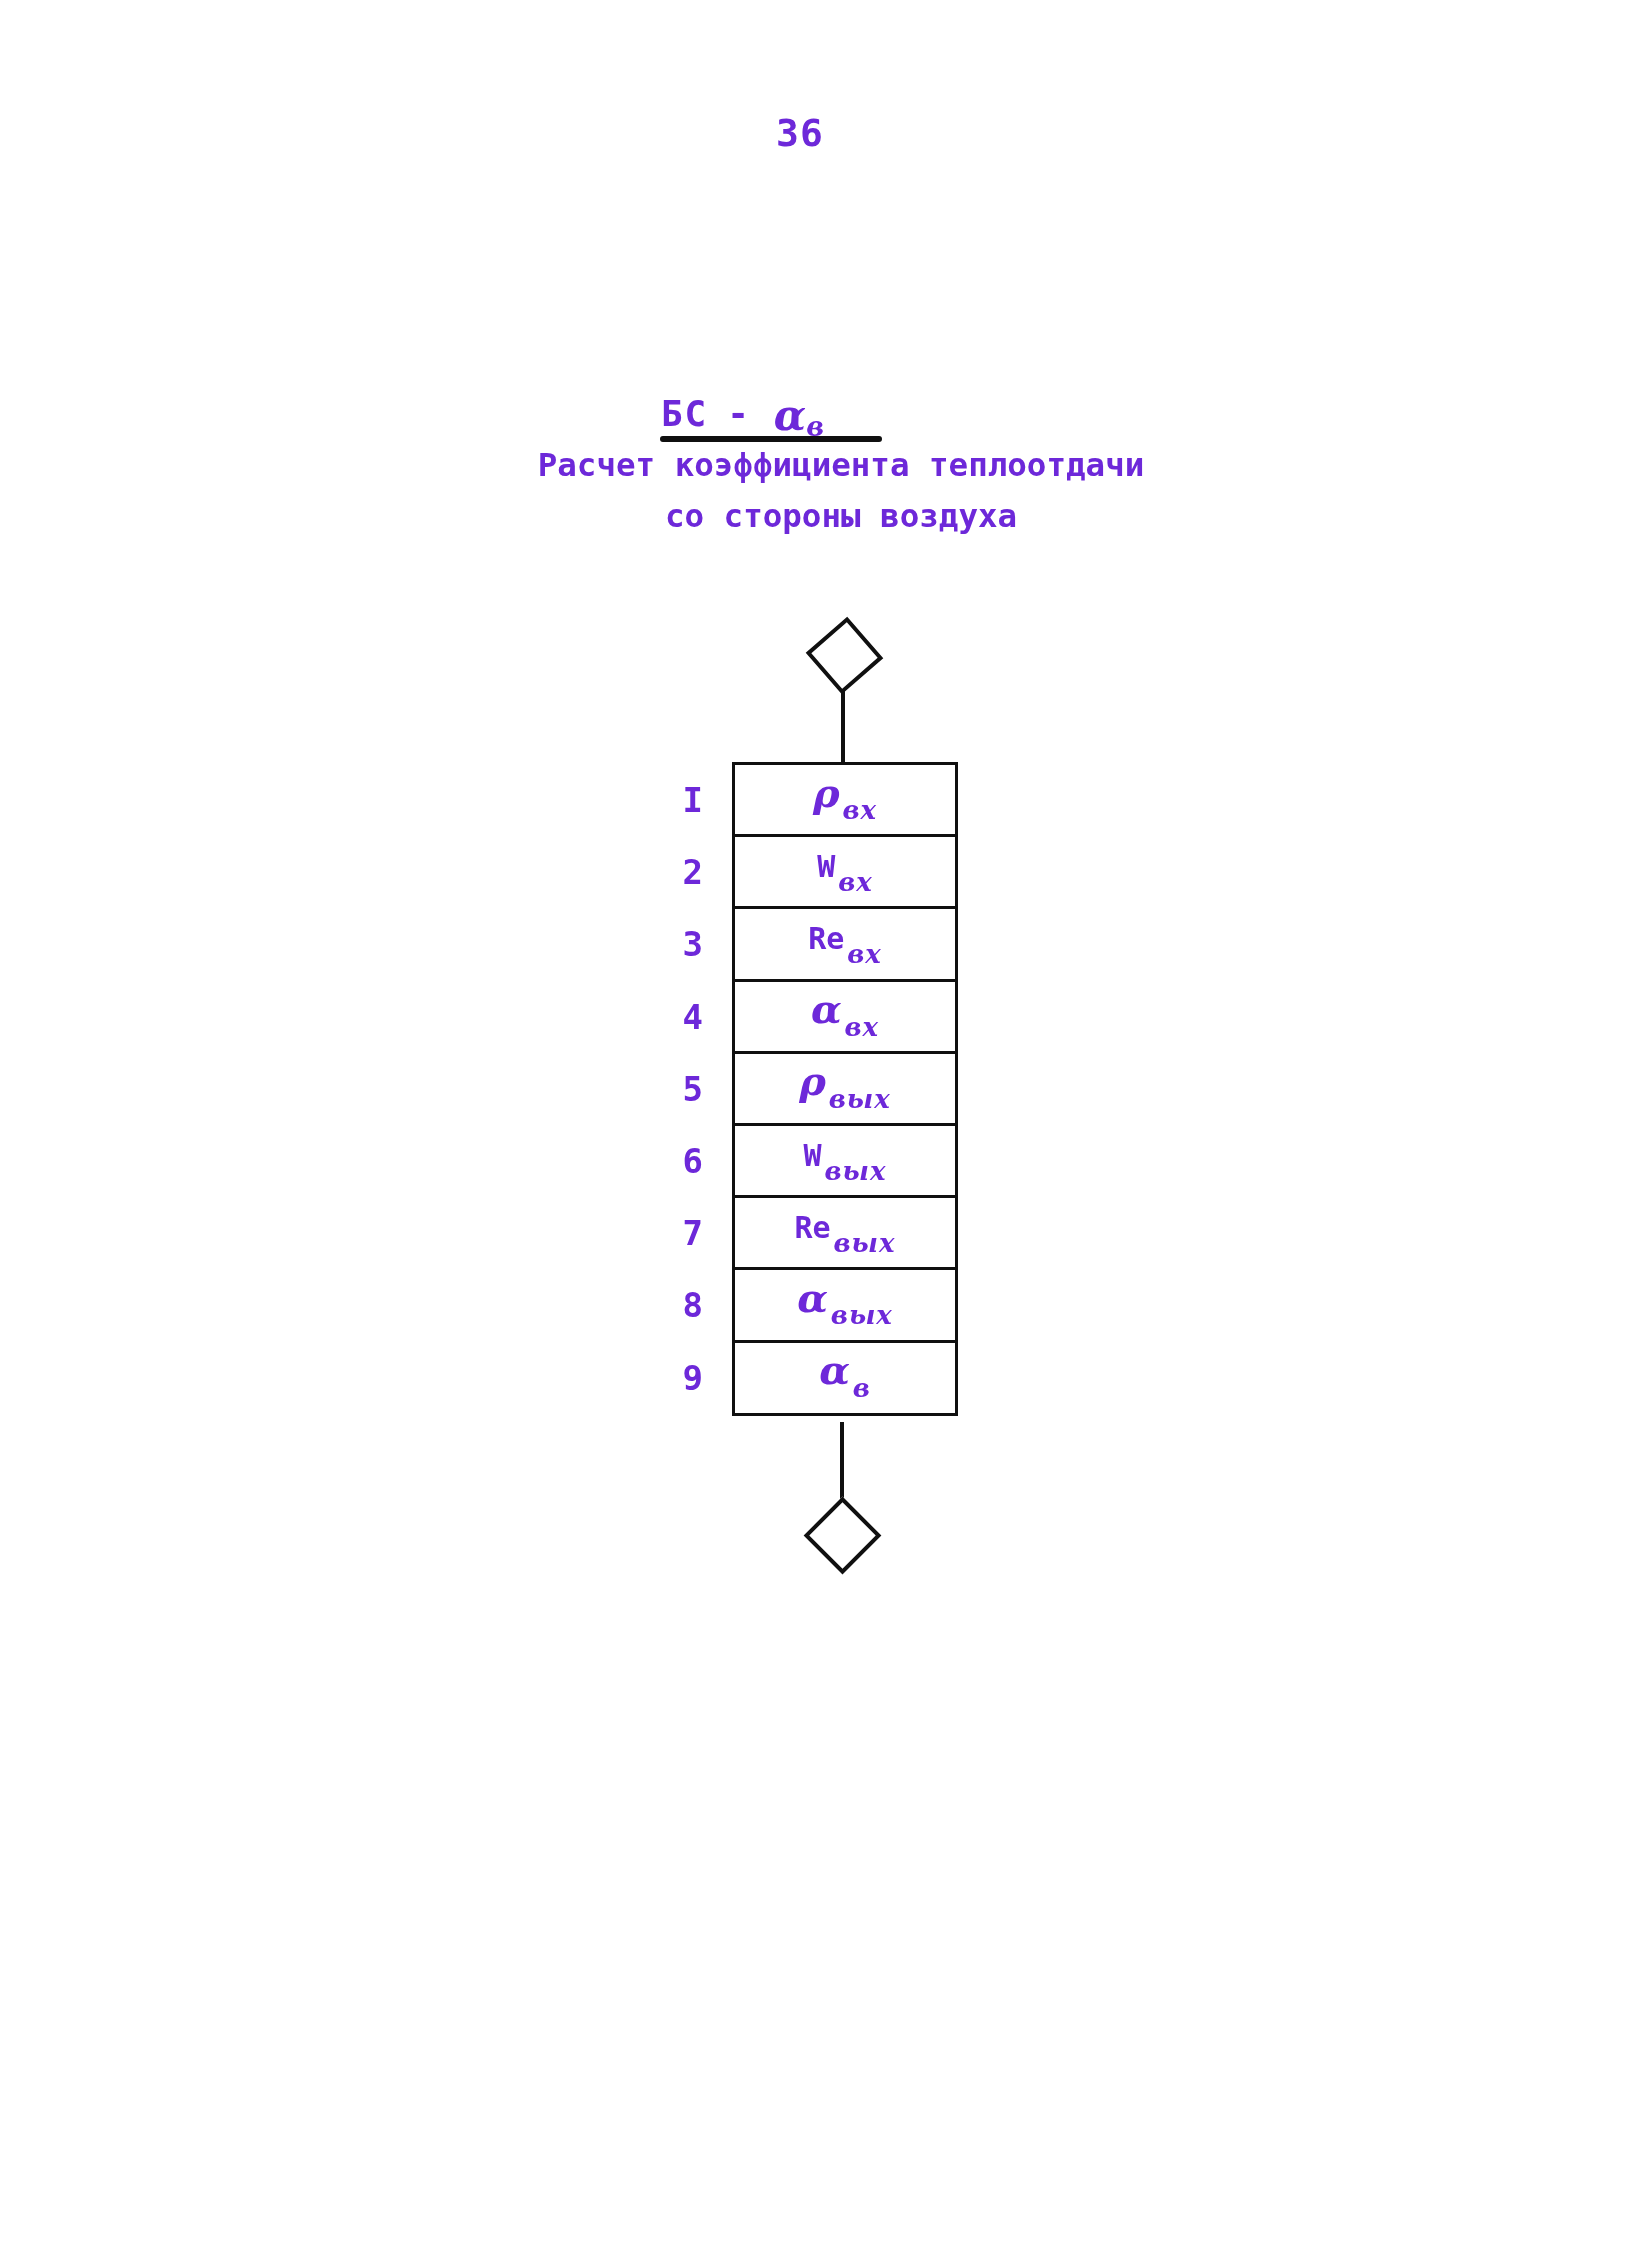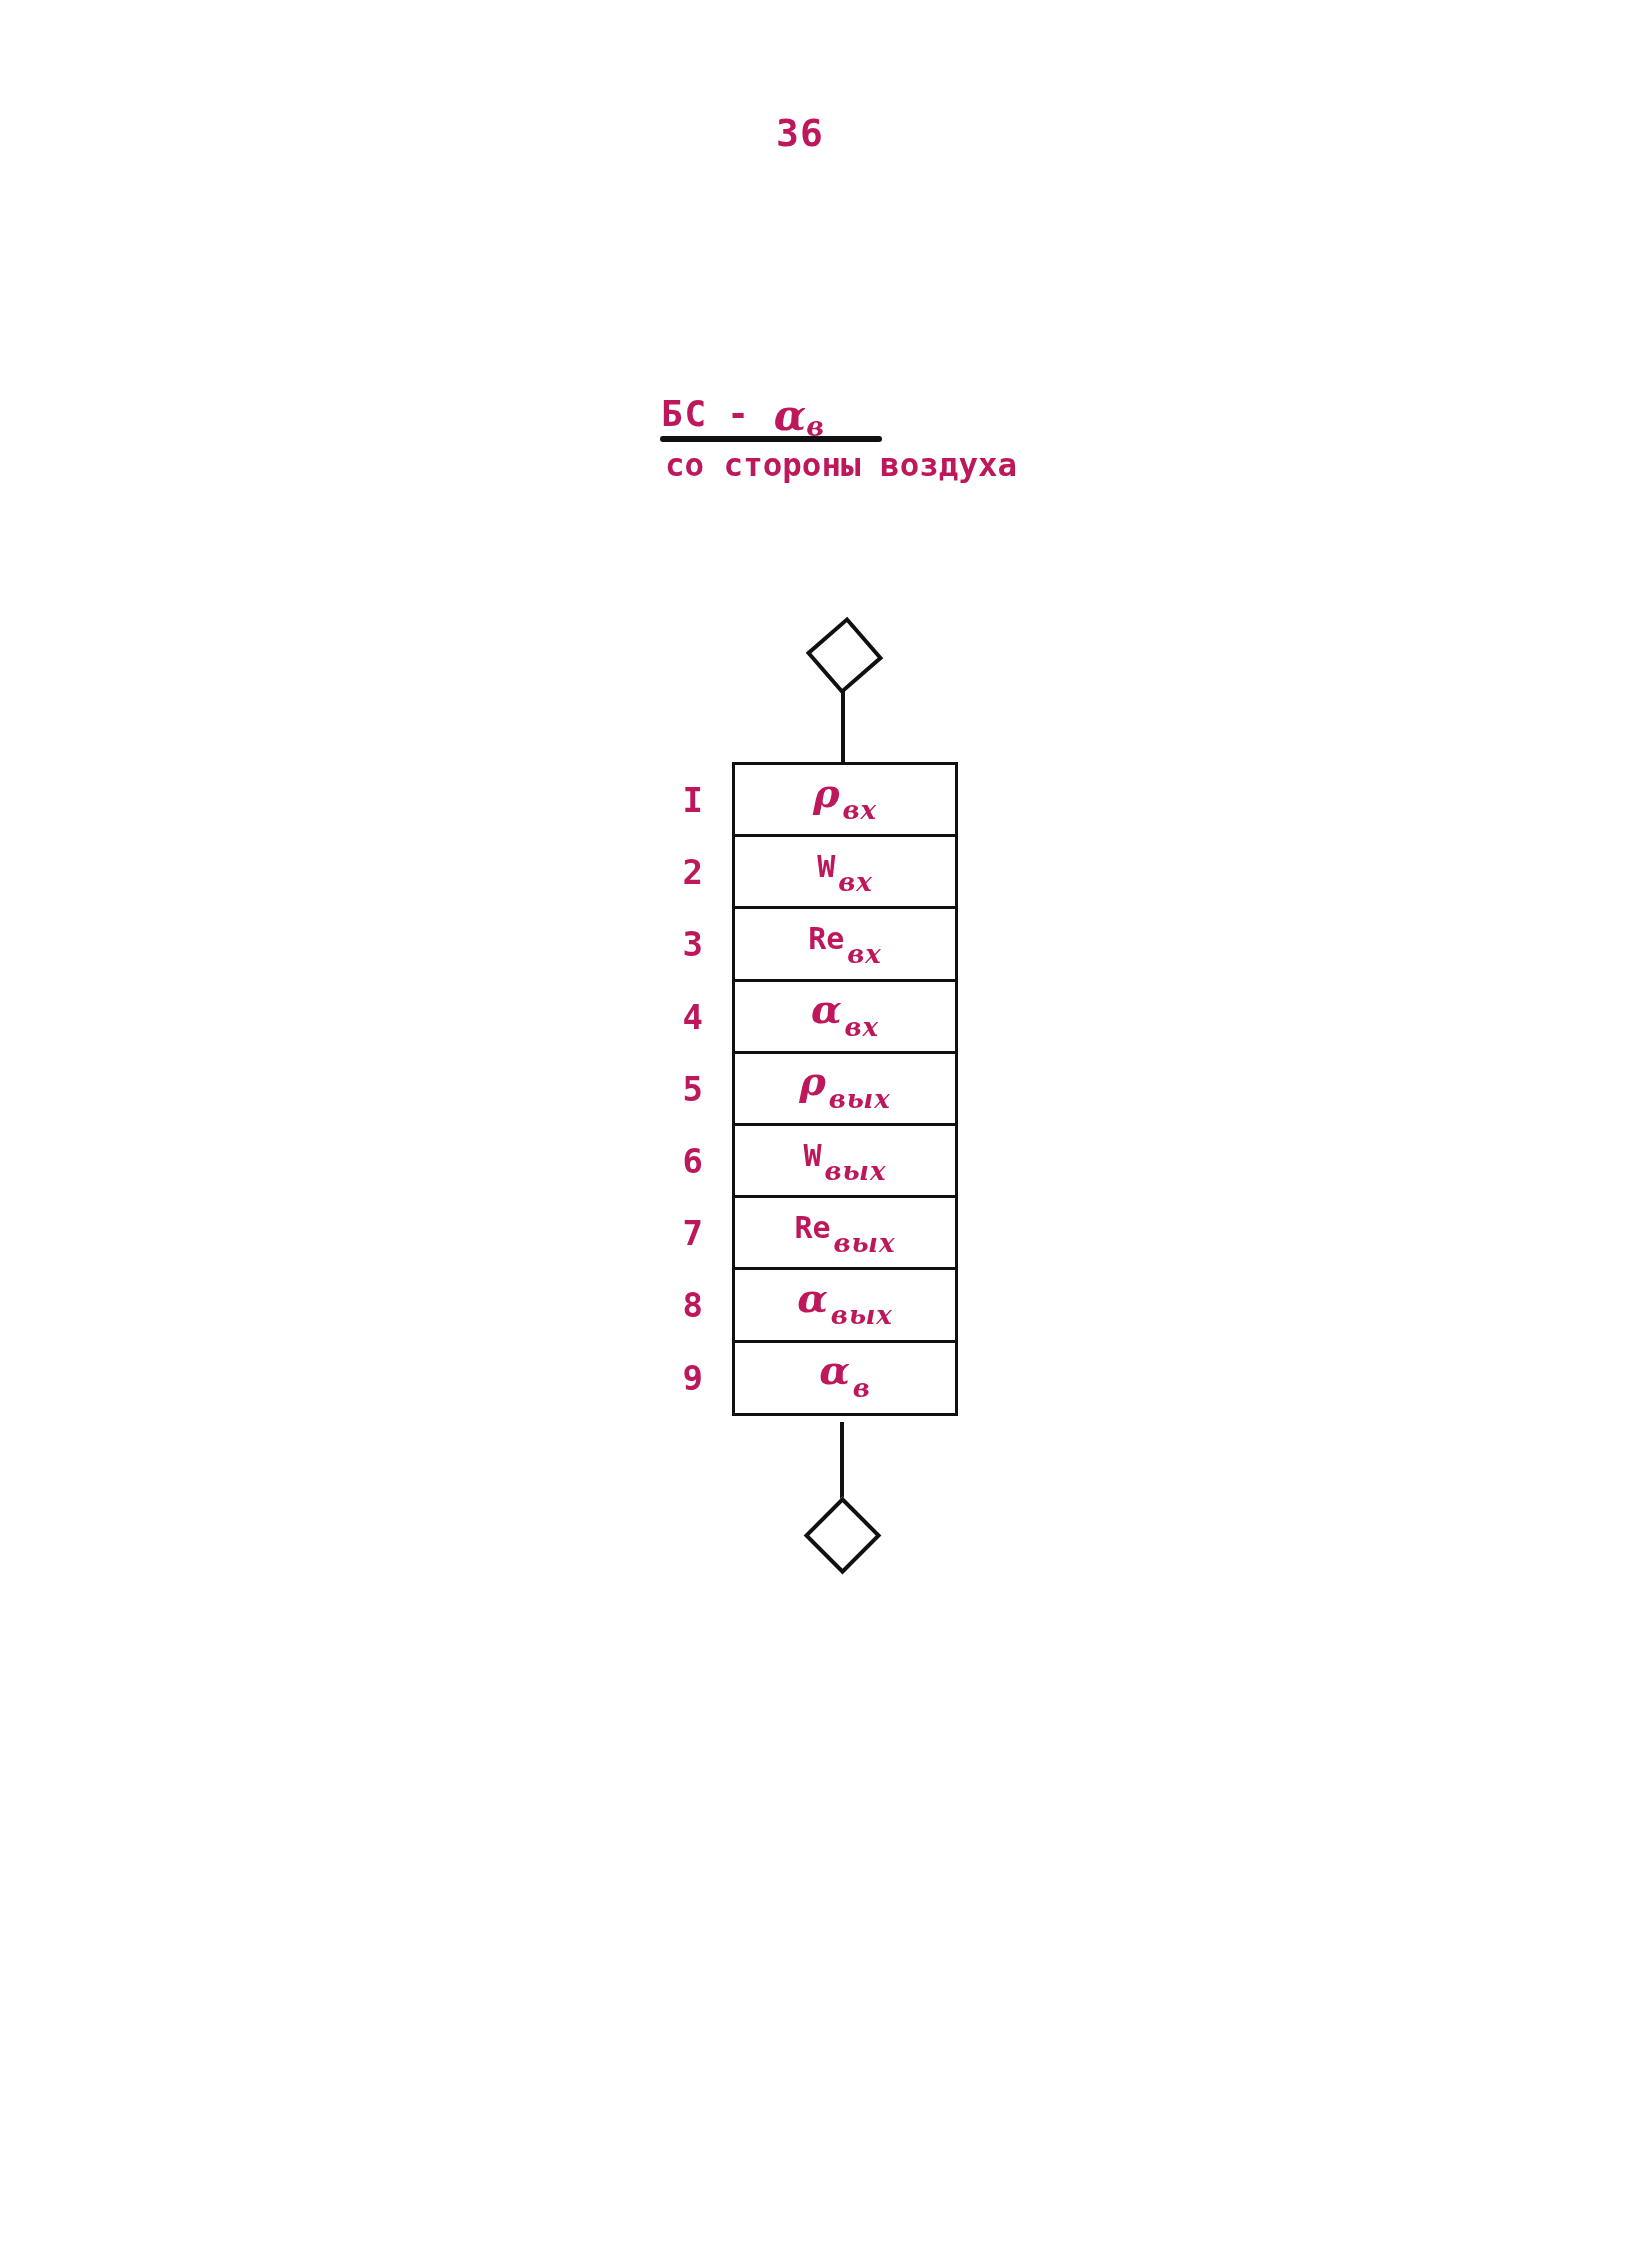--- a/index.html
+++ b/index.html
@@ -5,21 +5,21 @@
   html, body {
     margin: 0;
     padding: 0;
     background: #e8e8e8;
   }
   .page {
     position: relative;
     width: 1626px;
     height: 2258px;
     background: #ffffff;
-    color: #be185d;
+    color: #6d28d9;
     font-family: "DejaVu Sans Mono", "Liberation Mono", monospace;
     overflow: hidden;
   }
 
   
   .page-number {
     position: absolute;
     left: 776px;
     top: 111px;
     font-size: 38px;
@@ -153,20 +153,21 @@
 
   <div class="title-code">
     <span class="prefix">БС</span>
     <span class="dash">-</span>
     <span class="symbol hand">α</span>
     <span class="symbol-sub hand">в</span>
   </div>
   <div class="title-underline"></div>
 
   <div class="heading">
+    <div>Расчет коэффициента теплоотдачи</div>
     <div>со стороны воздуха</div>
   </div>
 
   <div class="diamond start"></div>
   <div class="connector top"></div>
 
   <div class="flow-rows">
 
     <div class="flow-row">
       <div class="row-num">I</div>

